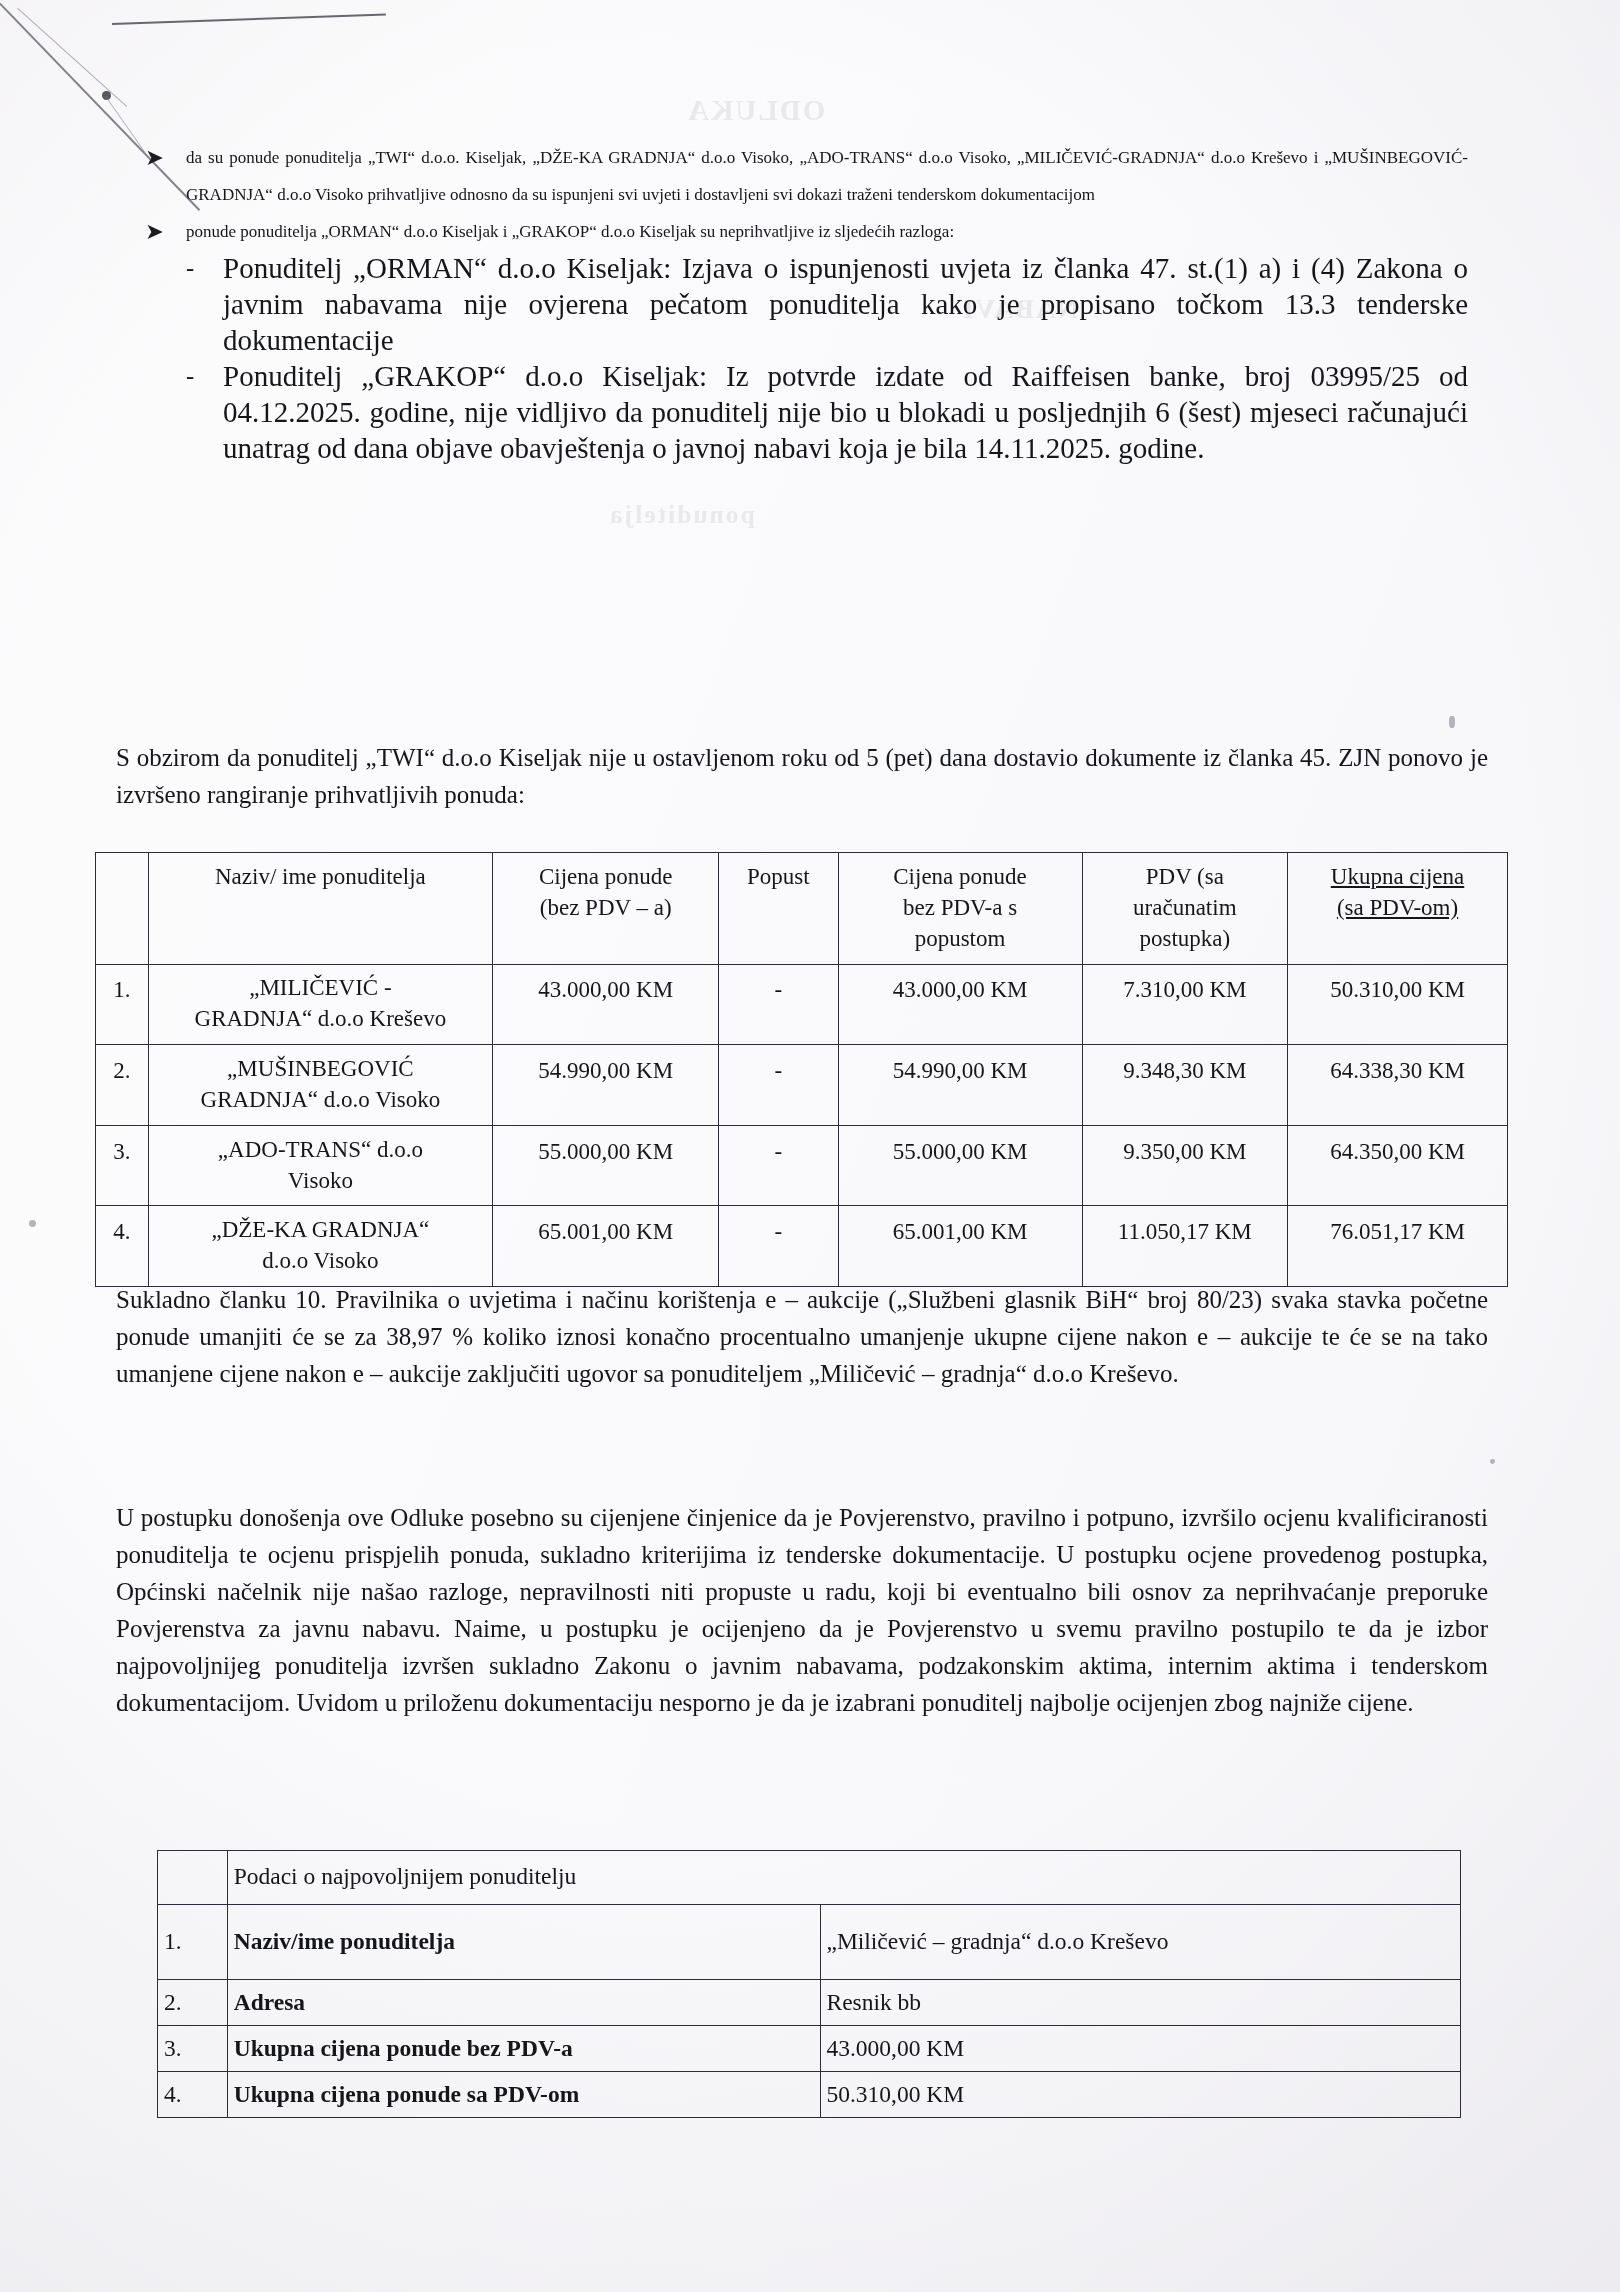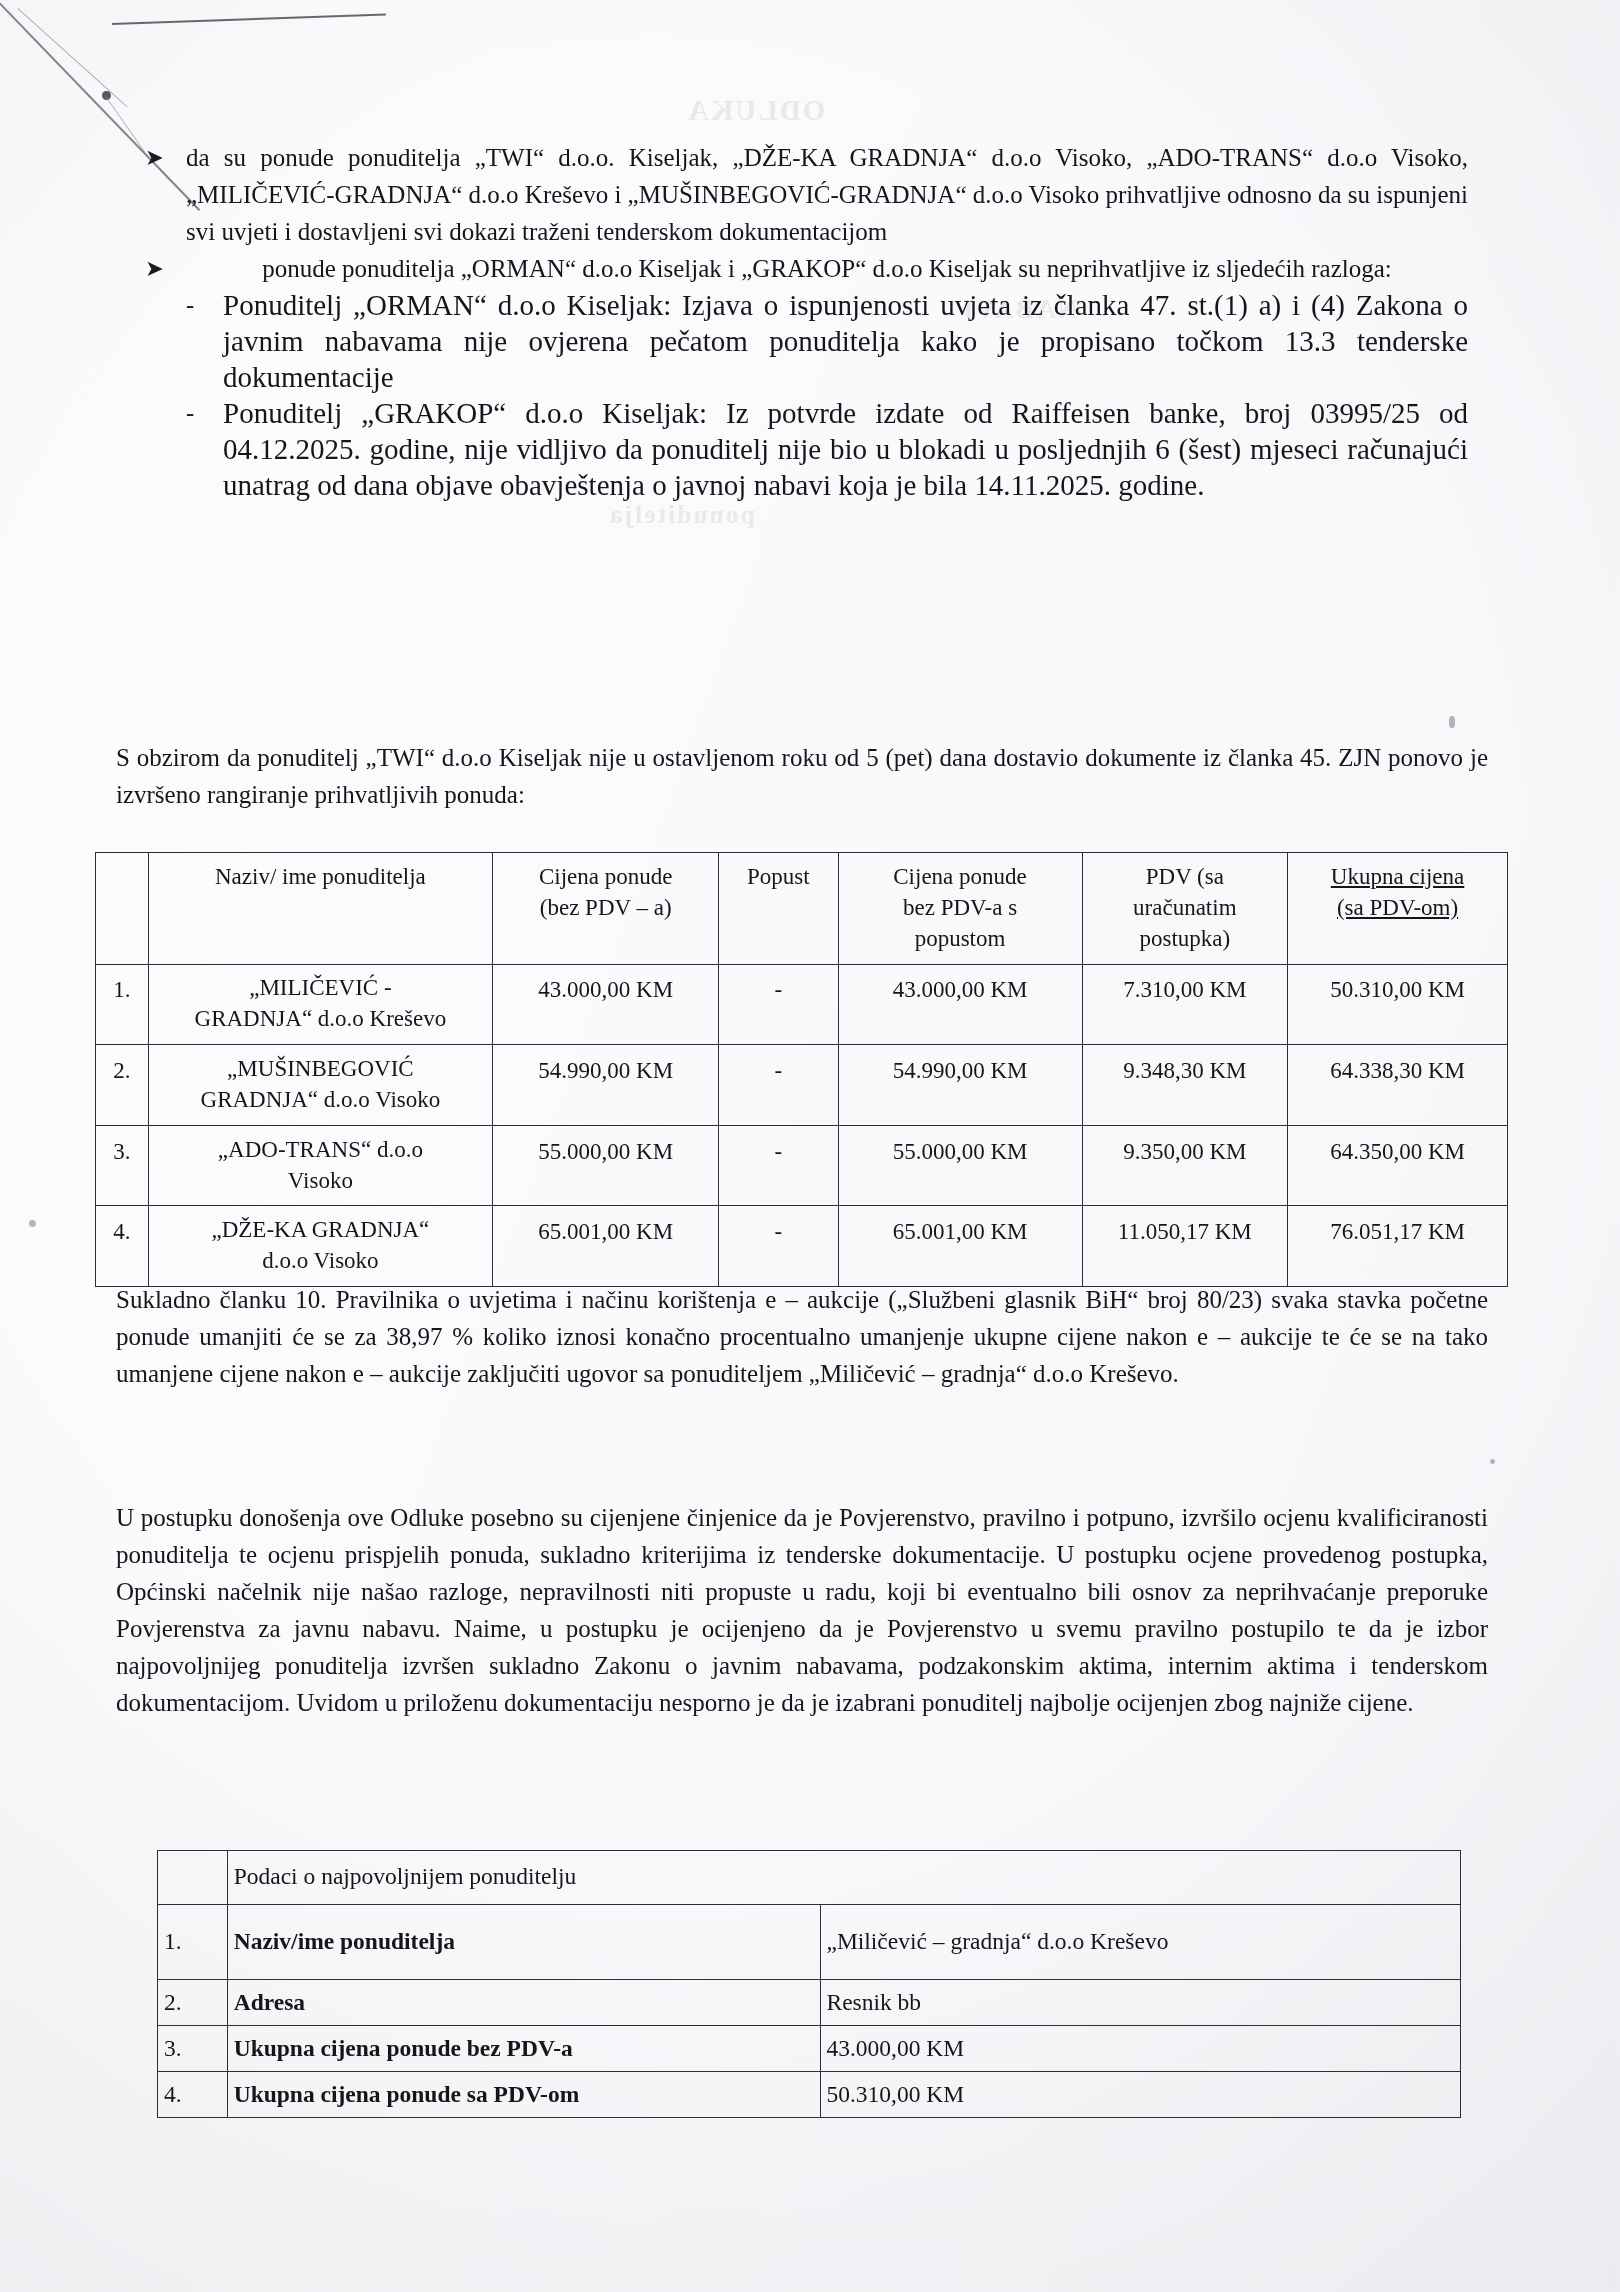--- a/index.html
+++ b/index.html
@@ -119,26 +119,26 @@
   }
   .bullet-mark {
     width: 41px;
     flex: 0 0 41px;
     font-size: 22.5px;
     line-height: 37px;
     color: #1a1c20;
   }
   .bullet-text {
     flex: 1;
-    font-size: 25px;
+    font-size: 17px;
     line-height: 37px;
     text-align: justify;
     text-justify: inter-word;
   }
-  .bullet-text.nojust { text-align: center; }
+  .bullet-text.nojust { text-align: left; }
 
   .dash-row {
     display: flex;
     align-items: flex-start;
     margin-left: 41px;
   }
   .dash-mark {
     width: 37px;
     flex: 0 0 37px;
     font-size: 24.5px;

